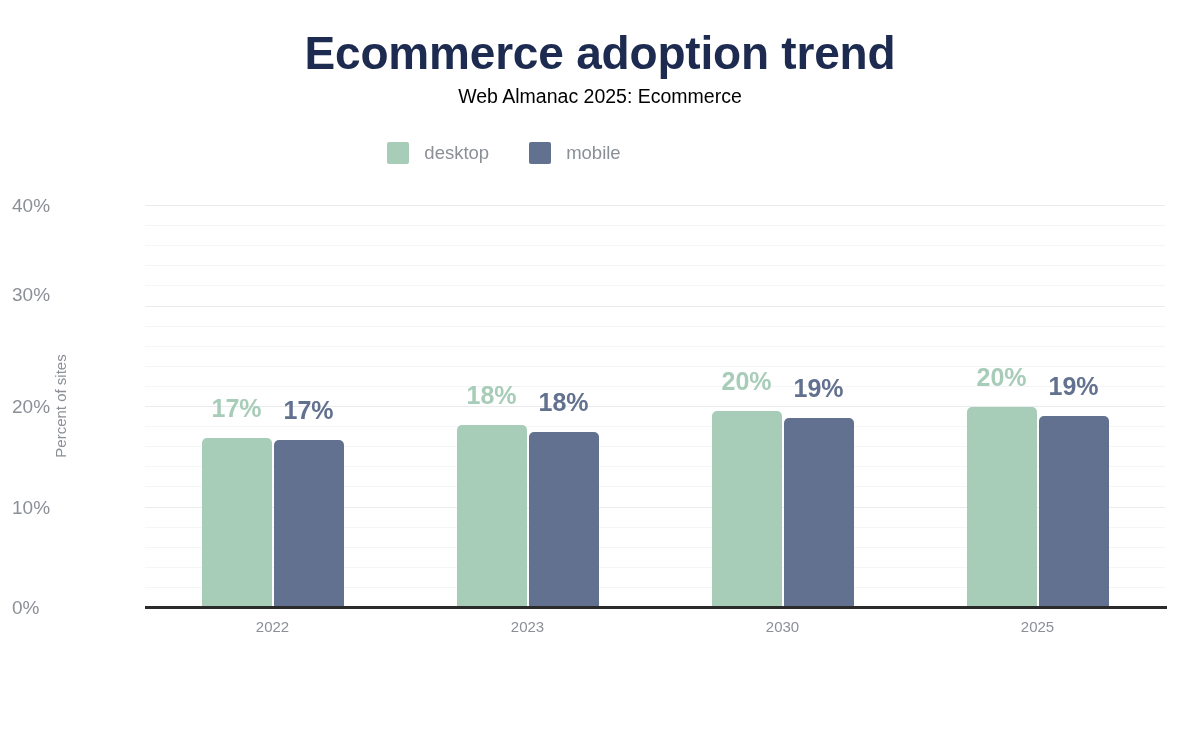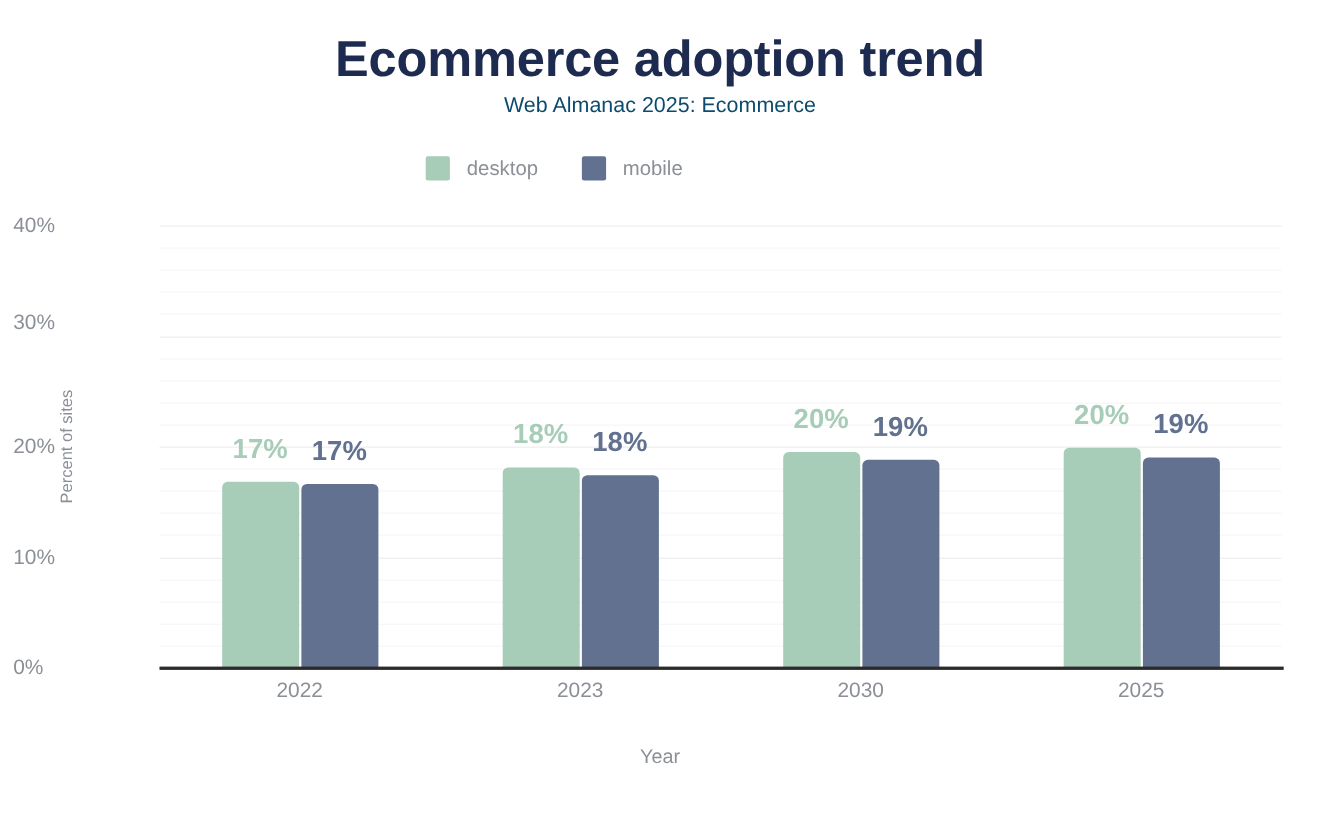--- a/index.html
+++ b/index.html
@@ -30,21 +30,21 @@
     font-weight: bold;
     color: #1d2b50;
     letter-spacing: -0.2px;
     line-height: 44px;
   }
   .chart-subtitle {
     margin: 0;
     padding-top: 8px;
     font-size: 19.5px;
     font-weight: normal;
-    color: #0c4a6e;
+    color: #000000;
     line-height: 26px;
   }
 
   
   .legend {
     position: absolute;
     left: 0;
     top: 142px;
     width: 1008px;
     display: flex;
@@ -130,21 +130,21 @@
     left: 52px;
     top: 406px;
     width: 0;
     height: 0;
   }
 
   
   .x-tick {
     position: absolute;
     top: 618px;
-    font-size: 19px;
+    font-size: 15px;
     color: #8b8f96;
     text-align: center;
     transform: translateX(-50%);
     white-space: nowrap;
   }
   .x-axis-title {
     position: absolute;
     left: 0;
     top: 678px;
     width: 1200px;
@@ -251,14 +251,13 @@
       <div class="bar-label" style="left: 236.5px; top: 396.16px; color: rgb(167, 204, 184);">17%</div>
       <div class="bar-label" style="left: 308.5px; top: 398.17px; color: rgb(98, 113, 143);">17%</div>
       <div class="bar-label" style="left: 491.5px; top: 383.095px; color: rgb(167, 204, 184);">18%</div>
       <div class="bar-label" style="left: 563.5px; top: 390.13px; color: rgb(98, 113, 143);">18%</div>
       <div class="bar-label" style="left: 746.5px; top: 369.025px; color: rgb(167, 204, 184);">20%</div>
       <div class="bar-label" style="left: 818.5px; top: 376.06px; color: rgb(98, 113, 143);">19%</div>
       <div class="bar-label" style="left: 1001.5px; top: 365.005px; color: rgb(167, 204, 184);">20%</div>
       <div class="bar-label" style="left: 1073.5px; top: 374.05px; color: rgb(98, 113, 143);">19%</div>
     </div>
 
-  <div class="x-axis-title">Year</div>
 </div>
 
 </body></html>

